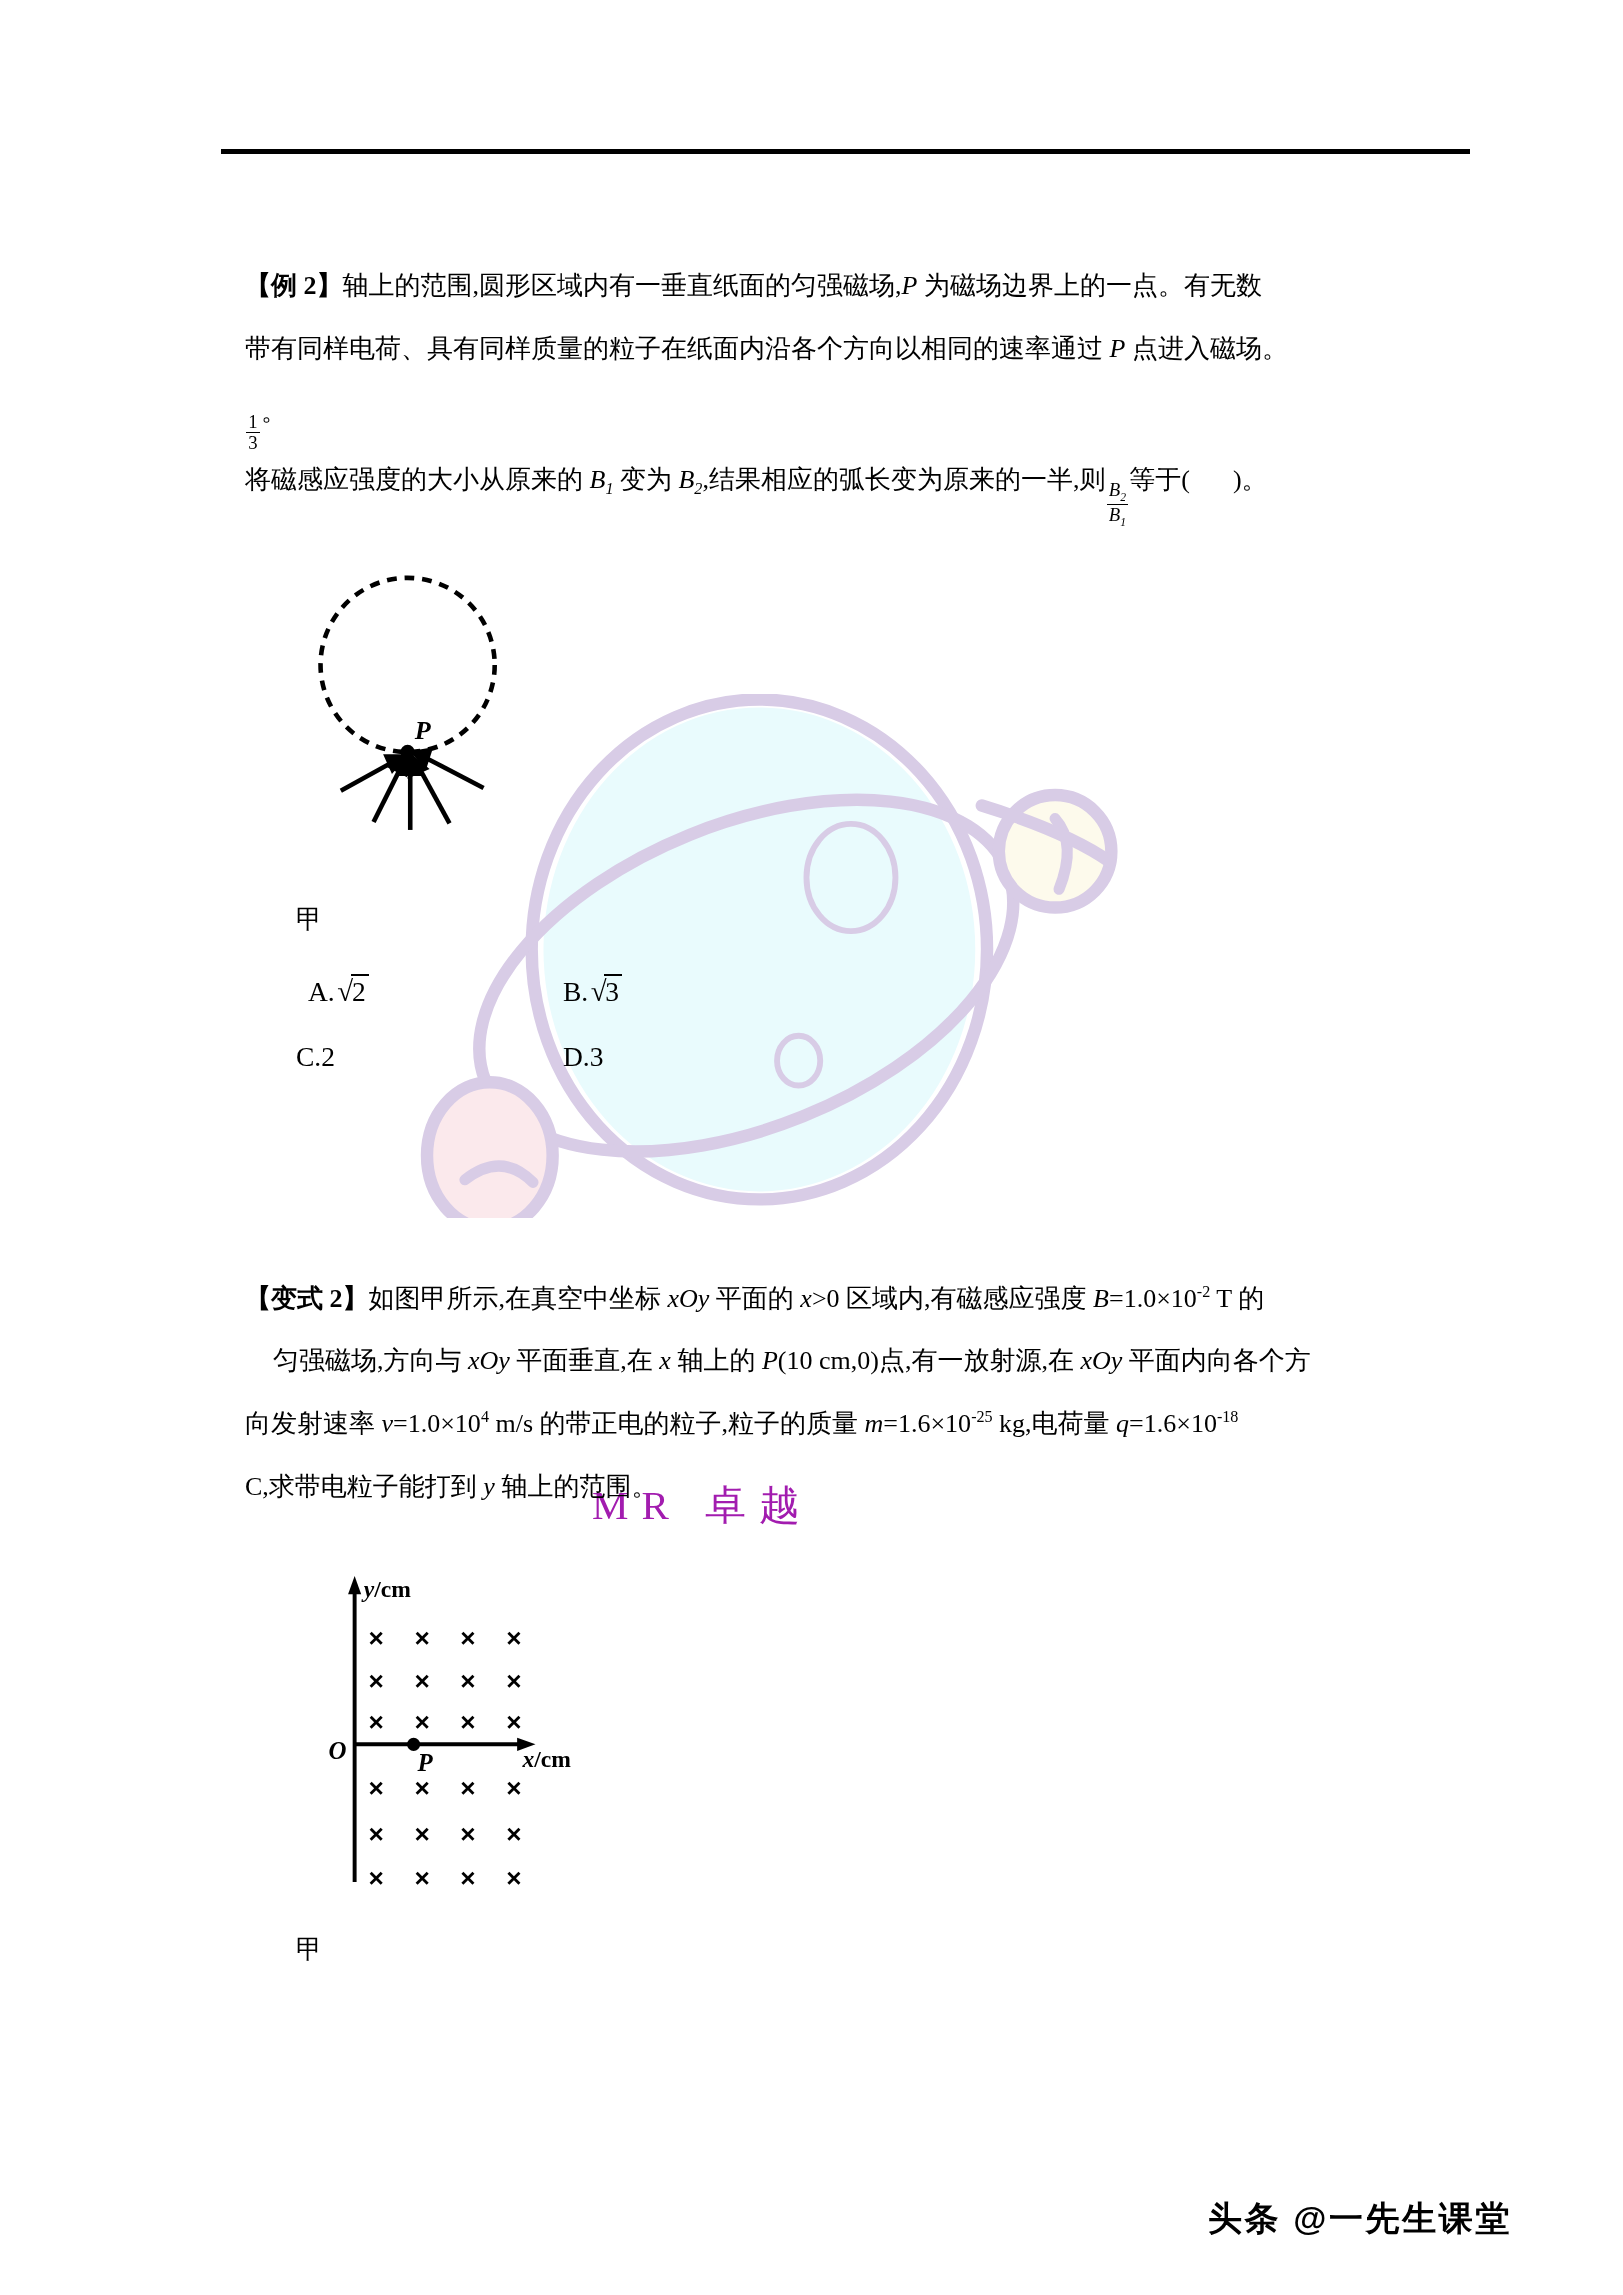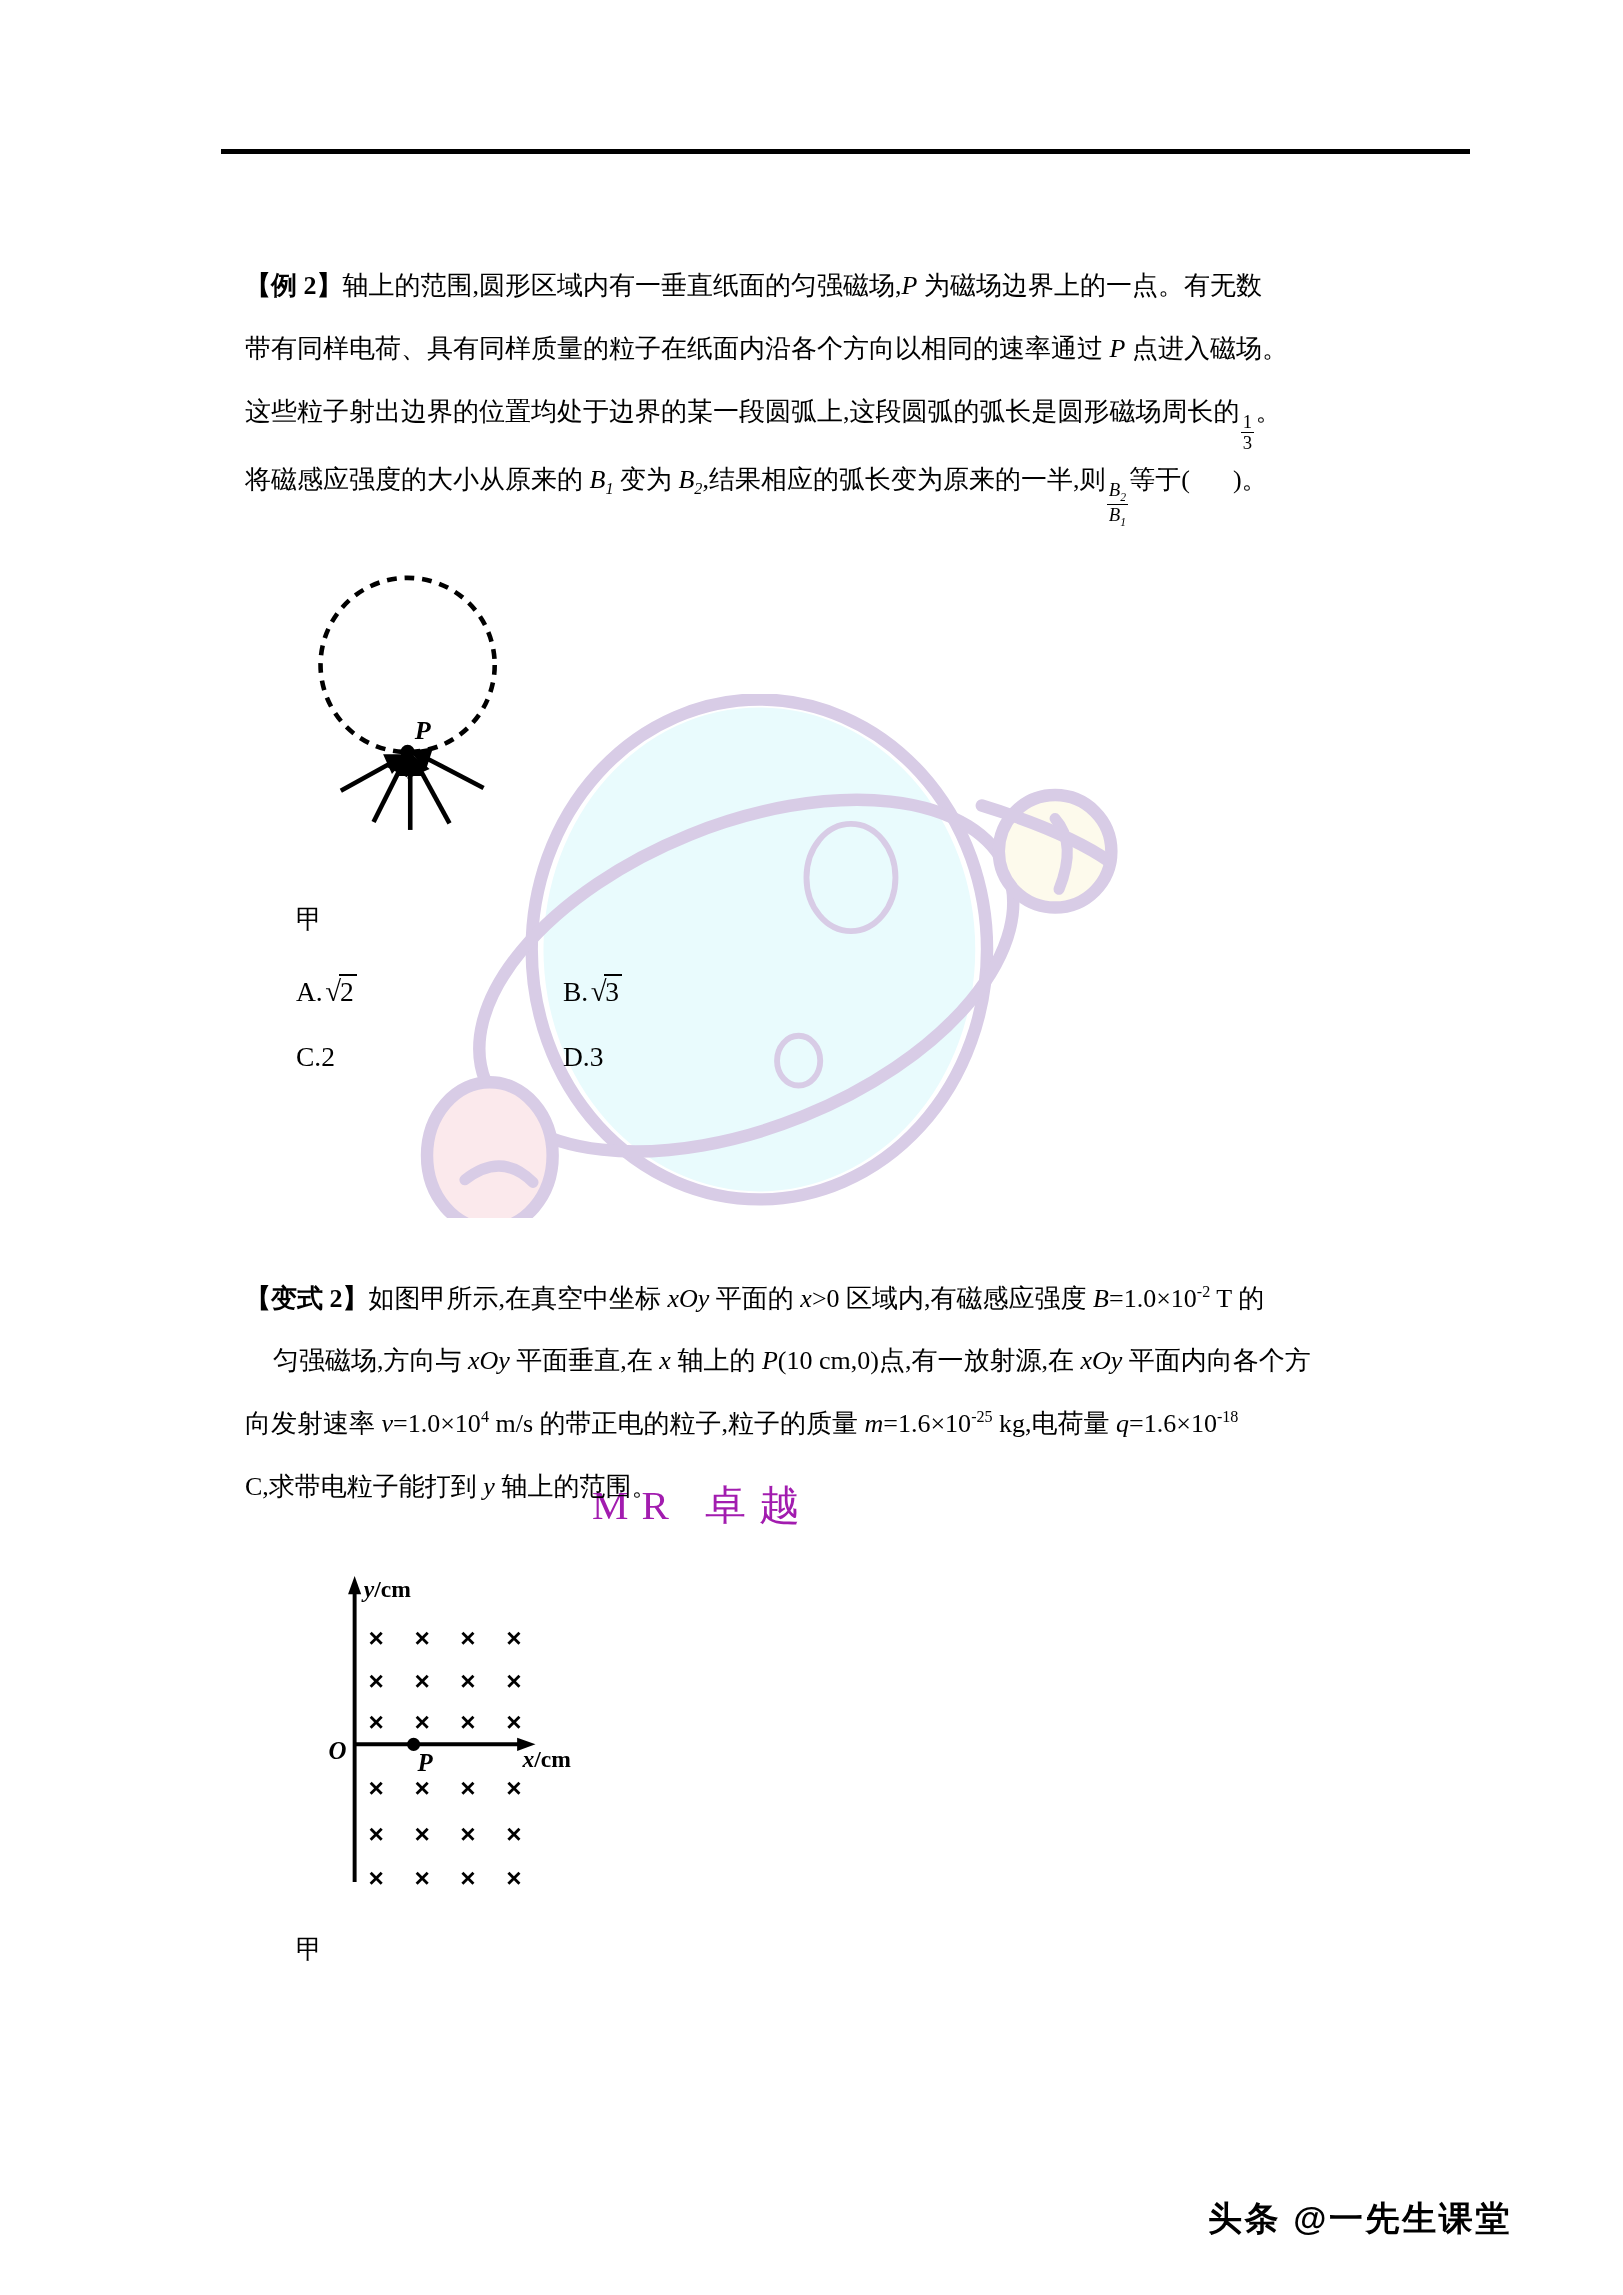--- a/index.html
+++ b/index.html
@@ -186,21 +186,21 @@
 
     <div class="para cn" style="top:272px;">
       <span class="bd">【例 2】</span><span>轴上的范围,圆形区域内有一垂直纸面的匀强磁场,</span><span class="it">P</span><span> 为磁场边界上的一点。有无数</span>
     </div>
 
     <div class="para cn" style="top:335px;">
       <span>带有同样电荷、具有同样质量的粒子在纸面内沿各个方向以相同的速率通过 </span><span class="it">P</span><span> 点进入磁场。</span>
     </div>
 
     <div class="para cn" style="top:398px;">
-      <span>这些粒子射出边界的位置均处于边界的某一段圆弧上,这段圆弧的弧长是圆形磁场周长的</span><span class="frac">
+      <span class="frac">
           <span class="num">1</span>
           <span class="den">3</span>
         </span><span>。</span>
     </div>
 
     <div class="para cn" style="top:466px;">
       <span>将磁感应强度的大小从原来的 </span><span class="it">B</span><sub class="it">1</sub><span> 变为 </span><span class="it">B</span><sub class="it">2</sub><span>,结果相应的弧长变为原来的一半,则</span><span class="frac">
           <span class="num"><span class="it">B</span><sub class="it">2</sub></span>
           <span class="den"><span class="it">B</span><sub class="it">1</sub></span>
         </span><span>等于(</span><span style="display:inline-block;width:43px;"></span><span>)。</span>
@@ -227,21 +227,21 @@
         <polygon points="180,302 176,328 199,318"></polygon>
 
         <line x1="288" y1="348" x2="200" y2="302"></line>
         <polygon points="182,294 206,290 199,312"></polygon>
       </g>
       <text x="183" y="273" font-family="Liberation Serif, serif" font-style="italic" font-weight="bold" font-size="40" fill="#000">P</text>
     </svg>
 
     <div class="fig-label cn" style="left:296px; top:902px;">甲</div>
 
-    <div class="opt" style="left:296px; top:974px;">
+    <div class="opt" style="left:308px; top:974px;">
       <span>A.</span><span class="rad"><span class="sq">√</span><span class="inner">2</span></span>
     </div>
     <div class="opt" style="left:563px; top:974px;">
       <span>B.</span><span class="rad"><span class="sq">√</span><span class="inner">3</span></span>
     </div>
     <div class="opt" style="left:296px; top:1041px;">
       <span>C.</span><span>2</span>
     </div>
     <div class="opt" style="left:563px; top:1041px;">
       <span>D.</span><span>3</span>

